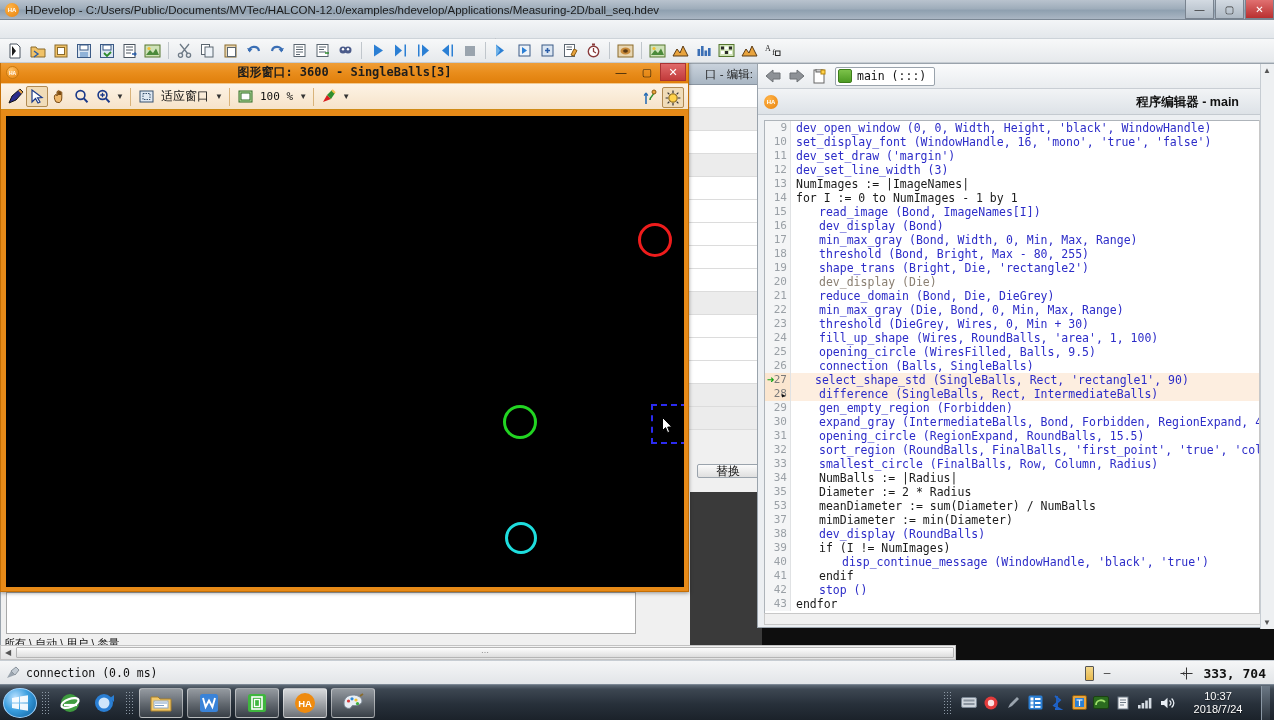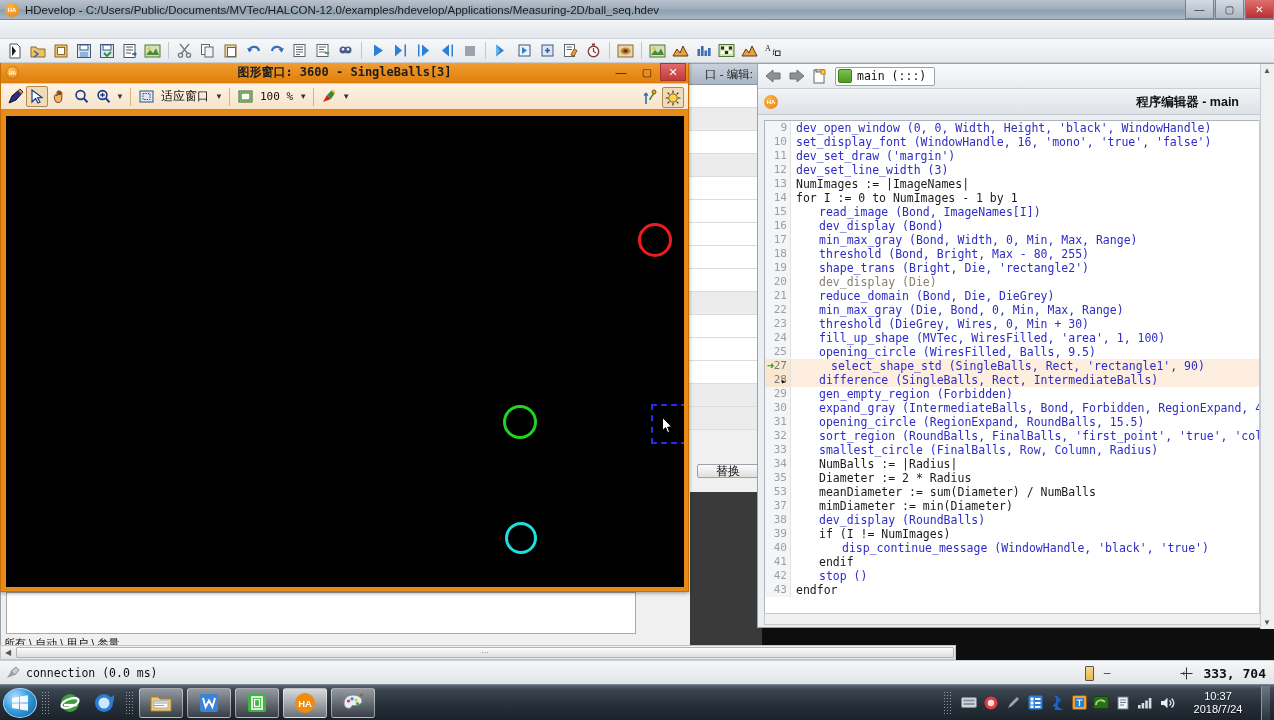--- a/index.html
+++ b/index.html
@@ -415,23 +415,24 @@
         <div class="code-line" style="position: relative;"><span class="ln">14</span><span class="ctext plain" style="padding-left: 5px;">for I := 0 to NumImages - 1 by 1</span></div>
         <div class="code-line" style="position: relative;"><span class="ln">15</span><span class="ctext" style="padding-left: 28px;">read_image (Bond, ImageNames[I])</span></div>
         <div class="code-line" style="position: relative;"><span class="ln">16</span><span class="ctext" style="padding-left: 28px;">dev_display (Bond)</span></div>
         <div class="code-line" style="position: relative;"><span class="ln">17</span><span class="ctext" style="padding-left: 28px;">min_max_gray (Bond, Width, 0, Min, Max, Range)</span></div>
         <div class="code-line" style="position: relative;"><span class="ln">18</span><span class="ctext" style="padding-left: 28px;">threshold (Bond, Bright, Max - 80, 255)</span></div>
         <div class="code-line" style="position: relative;"><span class="ln">19</span><span class="ctext" style="padding-left: 28px;">shape_trans (Bright, Die, 'rectangle2')</span></div>
         <div class="code-line" style="position: relative;"><span class="ln">20</span><span class="ctext dim" style="padding-left: 28px;">dev_display (Die)</span></div>
         <div class="code-line" style="position: relative;"><span class="ln">21</span><span class="ctext" style="padding-left: 28px;">reduce_domain (Bond, Die, DieGrey)</span></div>
         <div class="code-line" style="position: relative;"><span class="ln">22</span><span class="ctext" style="padding-left: 28px;">min_max_gray (Die, Bond, 0, Min, Max, Range)</span></div>
         <div class="code-line" style="position: relative;"><span class="ln">23</span><span class="ctext" style="padding-left: 28px;">threshold (DieGrey, Wires, 0, Min + 30)</span></div>
-        <div class="code-line" style="position: relative;"><span class="ln">24</span><span class="ctext" style="padding-left: 28px;">fill_up_shape (MVTec, WiresFilled, 'area', 1, 100)</span></div>
+        <div class="code-line" style="position: relative;"><span class="ln">24</span><span class="ctext" style="padding-left: 28px;">fill_up_shape (Wires, RoundBalls, 'area', 1, 100)</span></div>
         <div class="code-line" style="position: relative;"><span class="ln">25</span><span class="ctext" style="padding-left: 28px;">opening_circle (WiresFilled, Balls, 9.5)</span></div>
-        <div class="code-line current" style="position: relative;"><span class="arrow-run" style="top: 1px;">➜</span><span class="ln">27</span><span class="ctext" style="padding-left: 40px;">select_shape_std (SingleBalls, Rect, 'rectangle1', 90)</span></div>
+        <div class="code-line" style="position: relative;"><span class="ln">26</span><span class="ctext" style="padding-left: 28px;">connection (Balls, SingleBalls)</span></div>
+        <div class="code-line current" style="position: relative;"><span class="arrow-run" style="top: 1px;">➜</span><span class="ln">27</span><span class="ctext" style="padding-left: 24px;">select_shape_std (SingleBalls, Rect, 'rectangle1', 90)</span></div>
         <div class="code-line current" style="position: relative;"><span class="arrow-run" style="color: rgb(17, 17, 17); top: 2px; left: 16px; font-size: 9px;">▸</span><span class="ln">28</span><span class="ctext" style="padding-left: 28px;">difference (SingleBalls, Rect, IntermediateBalls)</span></div>
         <div class="code-line" style="position: relative;"><span class="ln">29</span><span class="ctext" style="padding-left: 28px;">gen_empty_region (Forbidden)</span></div>
         <div class="code-line" style="position: relative;"><span class="ln">30</span><span class="ctext" style="padding-left: 28px;">expand_gray (IntermediateBalls, Bond, Forbidden, RegionExpand, 4,</span></div>
         <div class="code-line" style="position: relative;"><span class="ln">31</span><span class="ctext" style="padding-left: 28px;">opening_circle (RegionExpand, RoundBalls, 15.5)</span></div>
         <div class="code-line" style="position: relative;"><span class="ln">32</span><span class="ctext" style="padding-left: 28px;">sort_region (RoundBalls, FinalBalls, 'first_point', 'true', 'colu</span></div>
         <div class="code-line" style="position: relative;"><span class="ln">33</span><span class="ctext" style="padding-left: 28px;">smallest_circle (FinalBalls, Row, Column, Radius)</span></div>
         <div class="code-line" style="position: relative;"><span class="ln">34</span><span class="ctext plain" style="padding-left: 28px;">NumBalls := |Radius|</span></div>
         <div class="code-line" style="position: relative;"><span class="ln">35</span><span class="ctext plain" style="padding-left: 28px;">Diameter := 2 * Radius</span></div>
         <div class="code-line" style="position: relative;"><span class="ln">53</span><span class="ctext plain" style="padding-left: 28px;">meanDiameter := sum(Diameter) / NumBalls</span></div>
         <div class="code-line" style="position: relative;"><span class="ln">37</span><span class="ctext plain" style="padding-left: 28px;">mimDiameter := min(Diameter)</span></div>

